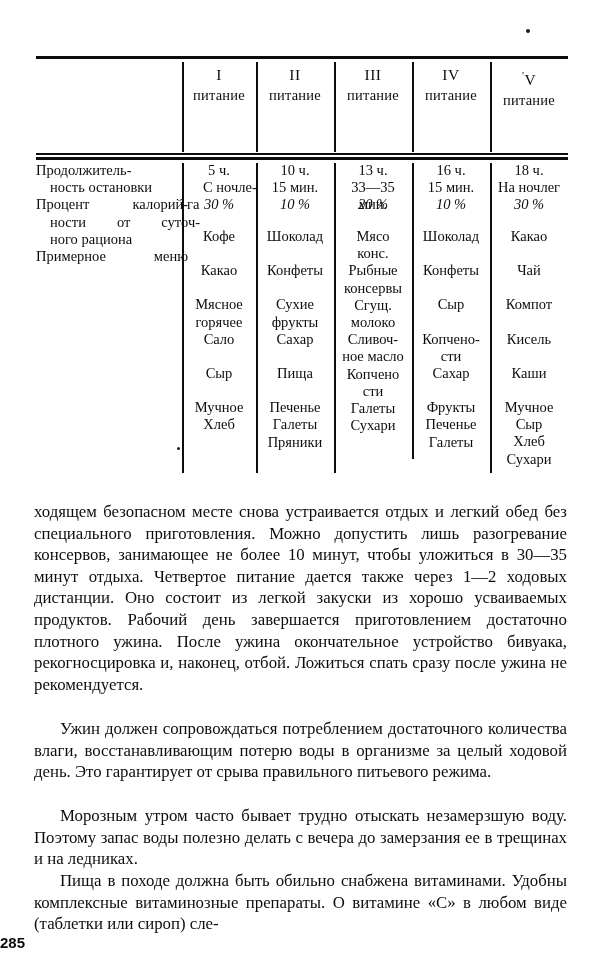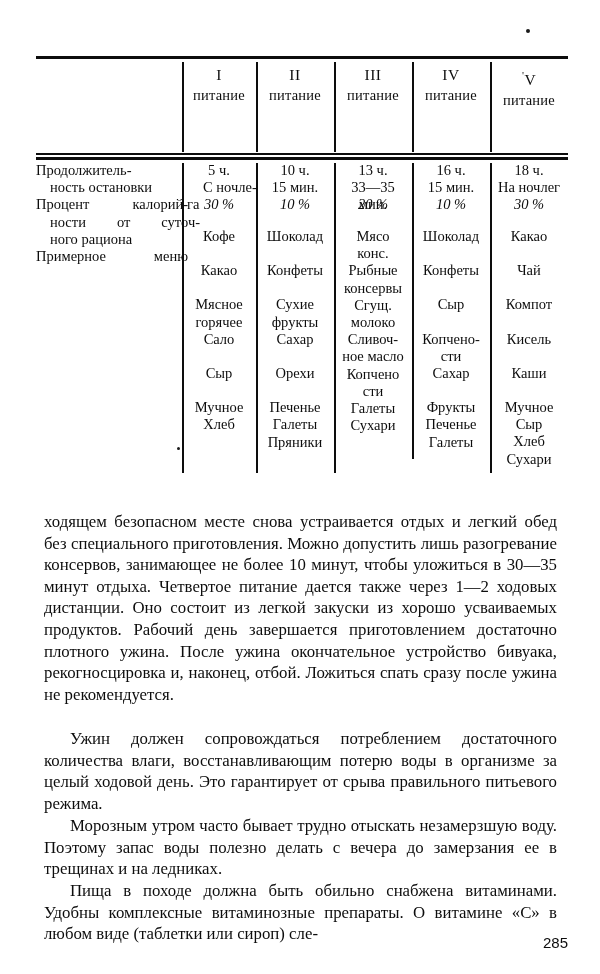--- a/index.html
+++ b/index.html
@@ -118,35 +118,35 @@
   
   .body-text {
     position: absolute;
     left: 33px;
     width: 535px;
     font-size: 16.8px;
     line-height: 21.6px;
     text-align: justify;
     text-align-last: left;
   }
-  .body-text p { margin: 11px; }
+  .body-text p { margin: 1px; }
   .body-text p.ind { text-indent: 26px; }
   #para-1 { top: 500px; }
   #para-2 { top: 717px; }
   #para-3 { top: 804px; }
   #para-4 { top: 869px; }
 
   .pageno {
     position: absolute;
     left: 0;
     top: 934px;
     width: 568px;
-    text-align: right;
+    text-align: left;
     font-size: 15px;
-    font-weight: normal;
+    font-weight: bold;
     font-family: "Liberation Sans", sans-serif;
   }
 </style>
 </head>
 <body>
 
 <div class="page">
 
   <span class="speck" id="speck-top"></span>
   <span class="speck" id="speck-mid"></span>
@@ -255,21 +255,21 @@
 
     <div class="cell" style="left:220px;top:172px;width:78px">
       <span class="ln">Шоколад</span>
       <span class="gap"></span>
       <span class="ln">Конфеты</span>
       <span class="gap"></span>
       <span class="ln">Сухие</span>
       <span class="ln">фрукты</span>
       <span class="ln">Сахар</span>
       <span class="gap"></span>
-      <span class="ln">Орехи</span>
+      <span class="ln">Пища</span>
       <span class="gap"></span>
       <span class="ln">Печенье</span>
       <span class="ln">Галеты</span>
       <span class="ln">Пряники</span>
     </div>
 
     <div class="cell" style="left:298px;top:172px;width:78px">
       <span class="ln">Мясо</span>
       <span class="ln">конс.</span>
       <span class="ln">Рыбные</span>

